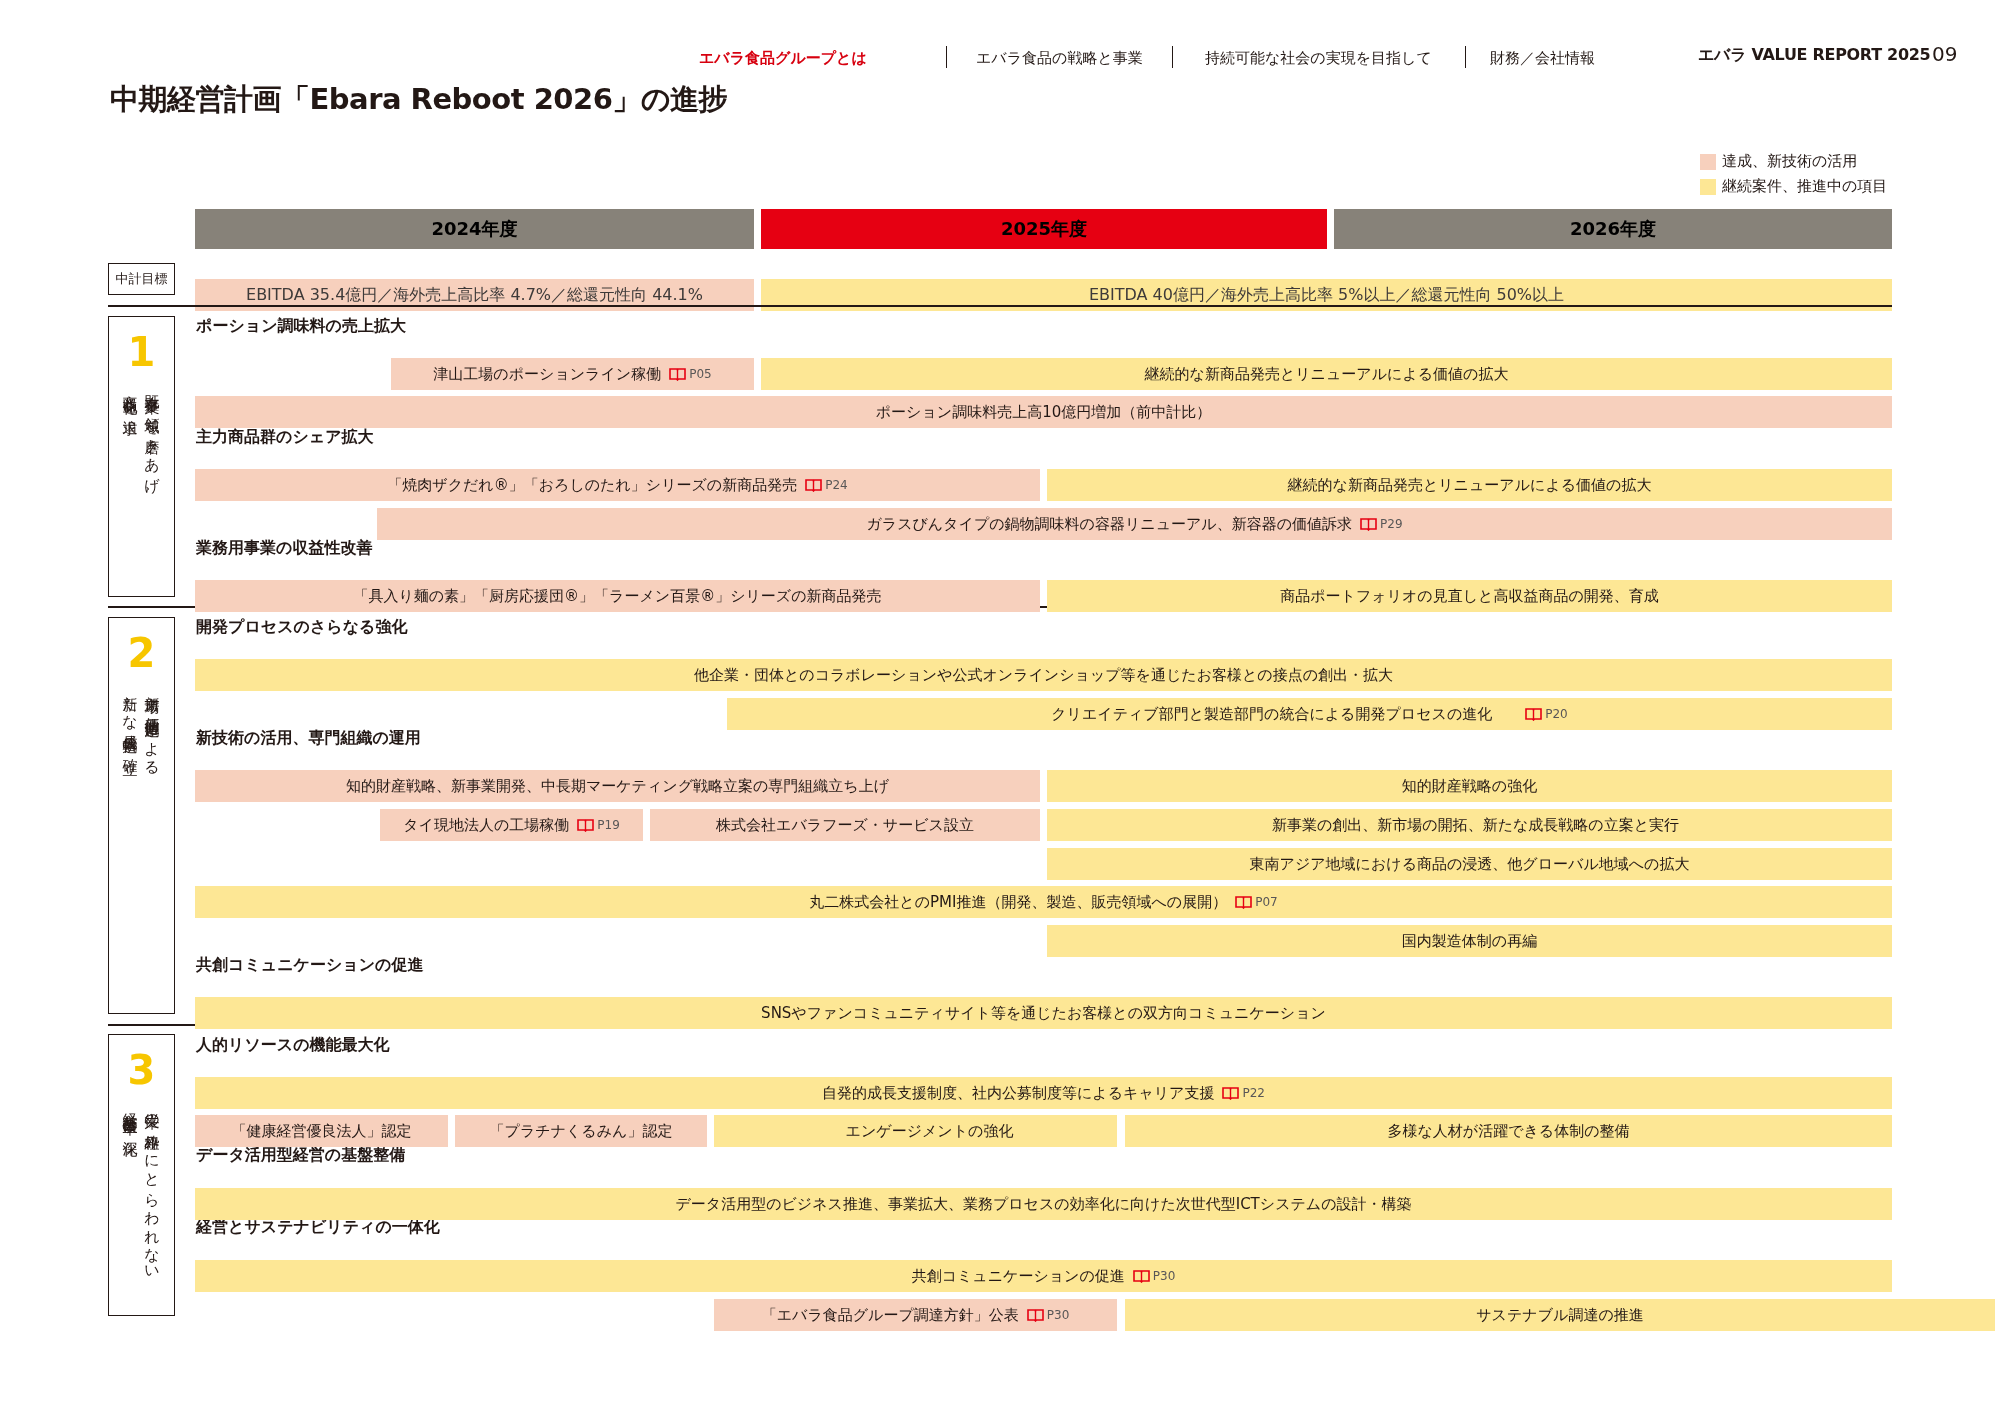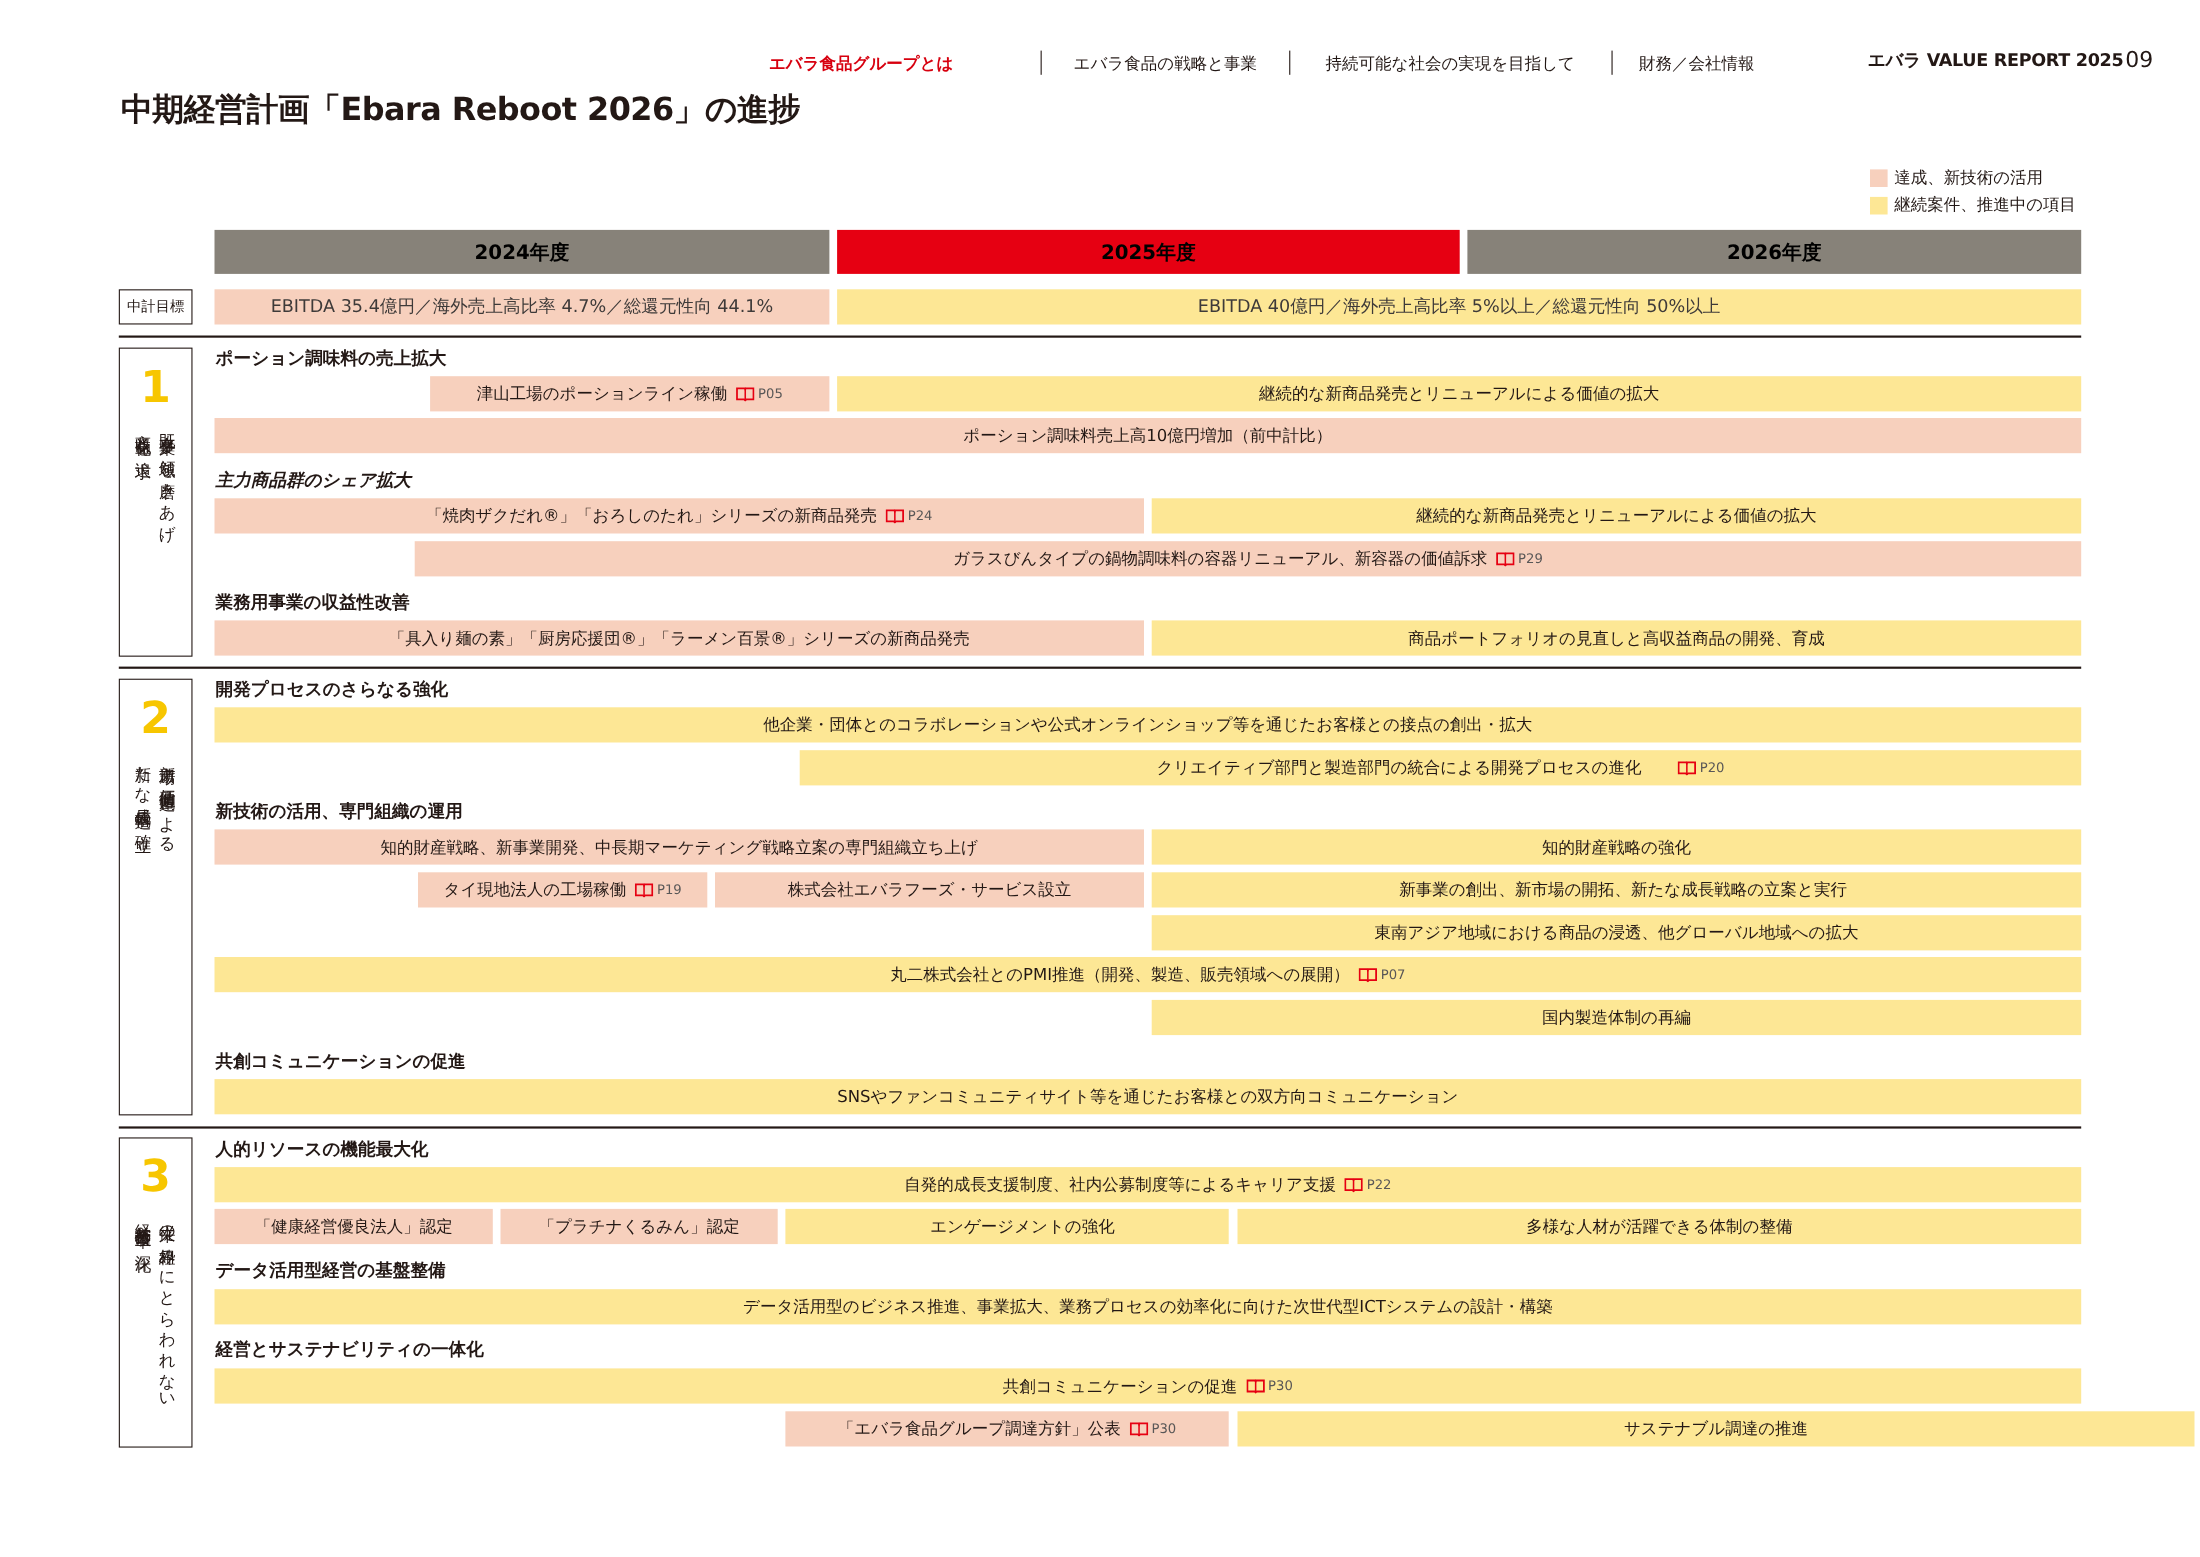--- a/index.html
+++ b/index.html
@@ -9,21 +9,21 @@
   .nav { top: 46px; height: 24px; display: flex; align-items: center; font-size: 15px; color: #231815; white-space: nowrap; }
   .nav .active { color: #d7000f; font-weight: bold; }
   .nav-sep { width: 1px; height: 22px; background: #231815; }
   .report { top: 45px; font-size: 16px; font-weight: bold; white-space: nowrap; letter-spacing: -0.3px; }
   .pageno { top: 42px; font-size: 20px; white-space: nowrap; }
   .title { left: 110px; top: 80px; font-size: 29px; font-weight: bold; white-space: nowrap; letter-spacing: -0.5px; }
   .legend { left: 1700px; font-size: 15px; display: flex; align-items: center; white-space: nowrap; }
   .legend .sw { width: 16px; height: 16px; margin-right: 6px; }
   .yearbar { top: 209px; height: 40px; display: flex; align-items: center; justify-content: center; color: #000000; font-size: 18px; font-weight: bold; }
   .goal-label { left: 108px; top: 263px; width: 67px; height: 32px; border: 1.5px solid #231815; font-size: 13px; display: flex; align-items: center; justify-content: center; white-space: nowrap; }
-  .bar { height: 32px; display: flex; align-items: center; justify-content: center; font-size: 15px; white-space: nowrap; overflow: hidden; }
+  .bar { height: 32px; display: flex; align-items: center; justify-content: center; font-size: 15px; white-space: nowrap; overflow: hidden; margin-top: 16px; }
   .bar.done { background: #f7d0bd; }
   .bar.ongoing { background: #fde795; }
   .bar.goal { font-size: 16px; color: #3e3a39; }
   .ref { display: inline-flex; align-items: center; margin-left: 8px; }
   .ref svg { width: 17px; height: 14px; }
   .ref span { font-size: 12px; color: #595757; margin-left: 3px; }
   .divider { left: 108px; width: 1784px; height: 2px; background: #231815; }
   .pillar { left: 108px; width: 67px; border: 1.5px solid #231815; }
   .pillar .num { position: absolute; left: 0; width: 100%; text-align: center; font-size: 40px; font-weight: bold; color: #f7c600; }
   .pillar .vtext { position: absolute; writing-mode: vertical-rl; font-size: 15px; line-height: 18px; letter-spacing: 1.5px; }
@@ -80,21 +80,21 @@
     <div class="abs divider" style="top: 606px;"></div>
     <div class="abs divider" style="top: 1024px;"></div>
   </div>
 <div id="pillars-root">
     <div class="abs pillar" style="top: 316px; height: 281px;">
       <div class="num" style="top: 12px;">1</div>
       <div class="vtext" style="right: 13px; top: 66px;">既存事業／領域を磨きあげ、</div>
       <div class="vtext" style="right: 35px; top: 66px;">高収益化を追求</div>
     </div>
     <div class="abs heading" style="top: 316px;">ポーション調味料の売上拡大</div>
-    <div class="abs heading" style="top: 427px; font-style: italic;">主力商品群のシェア拡大</div>
+    <div class="abs heading" style="top: 427px;">主力商品群のシェア拡大</div>
     <div class="abs heading" style="top: 538px;">業務用事業の収益性改善</div>
     <div class="abs bar done" style="left: 391px; width: 363px; top: 342px;">
       <span>津山工場のポーションライン稼働</span>
       <span class="ref">
         <svg viewBox="0 0 17 14">
           <path d="M1 2 L8 2 L8.5 3 L9 2 L16 2 L16 12 L9.5 12 L8.5 13 L7.5 12 L1 12 Z" fill="none" stroke="#e60012" stroke-width="1.6"></path>
           <line x1="8.5" y1="3" x2="8.5" y2="12.5" stroke="#e60012" stroke-width="1.4"></line>
         </svg>
         <span>P05</span>
       </span>

